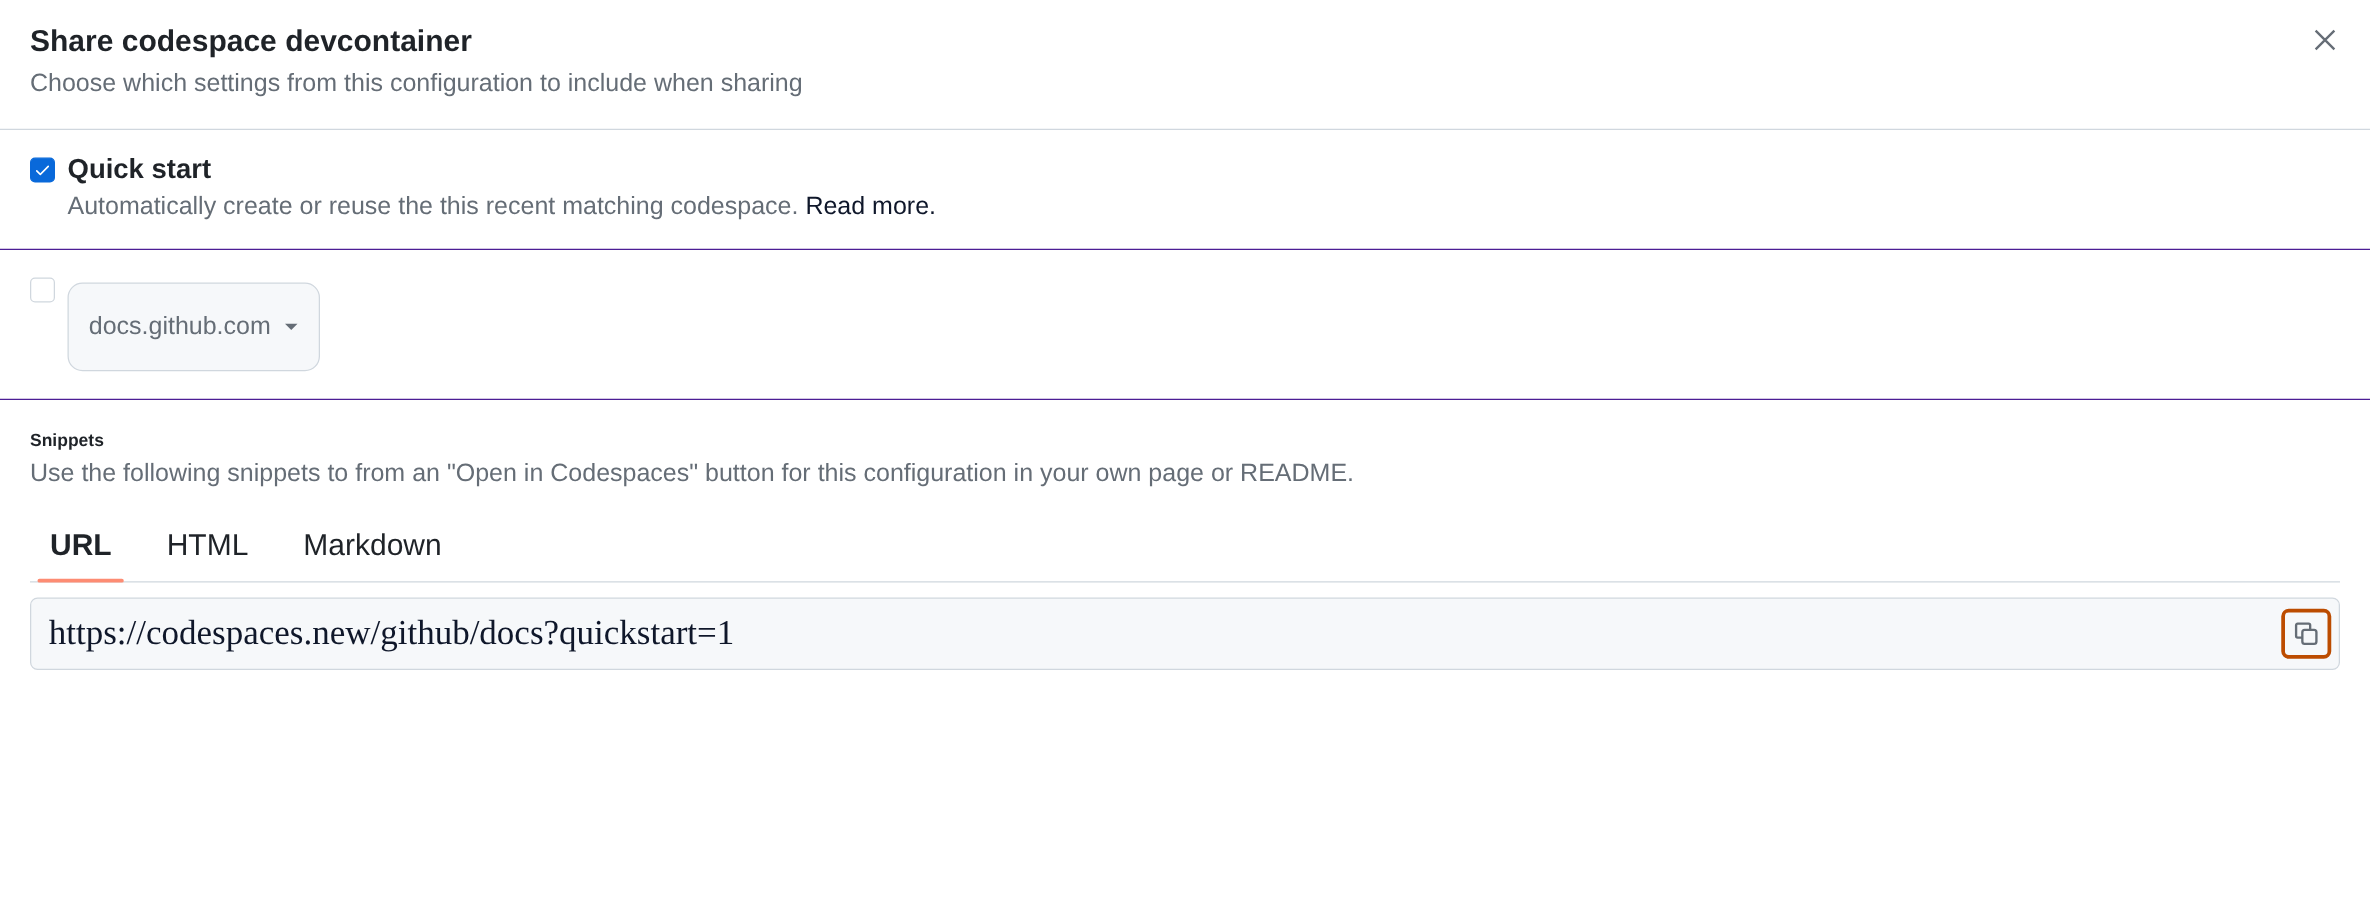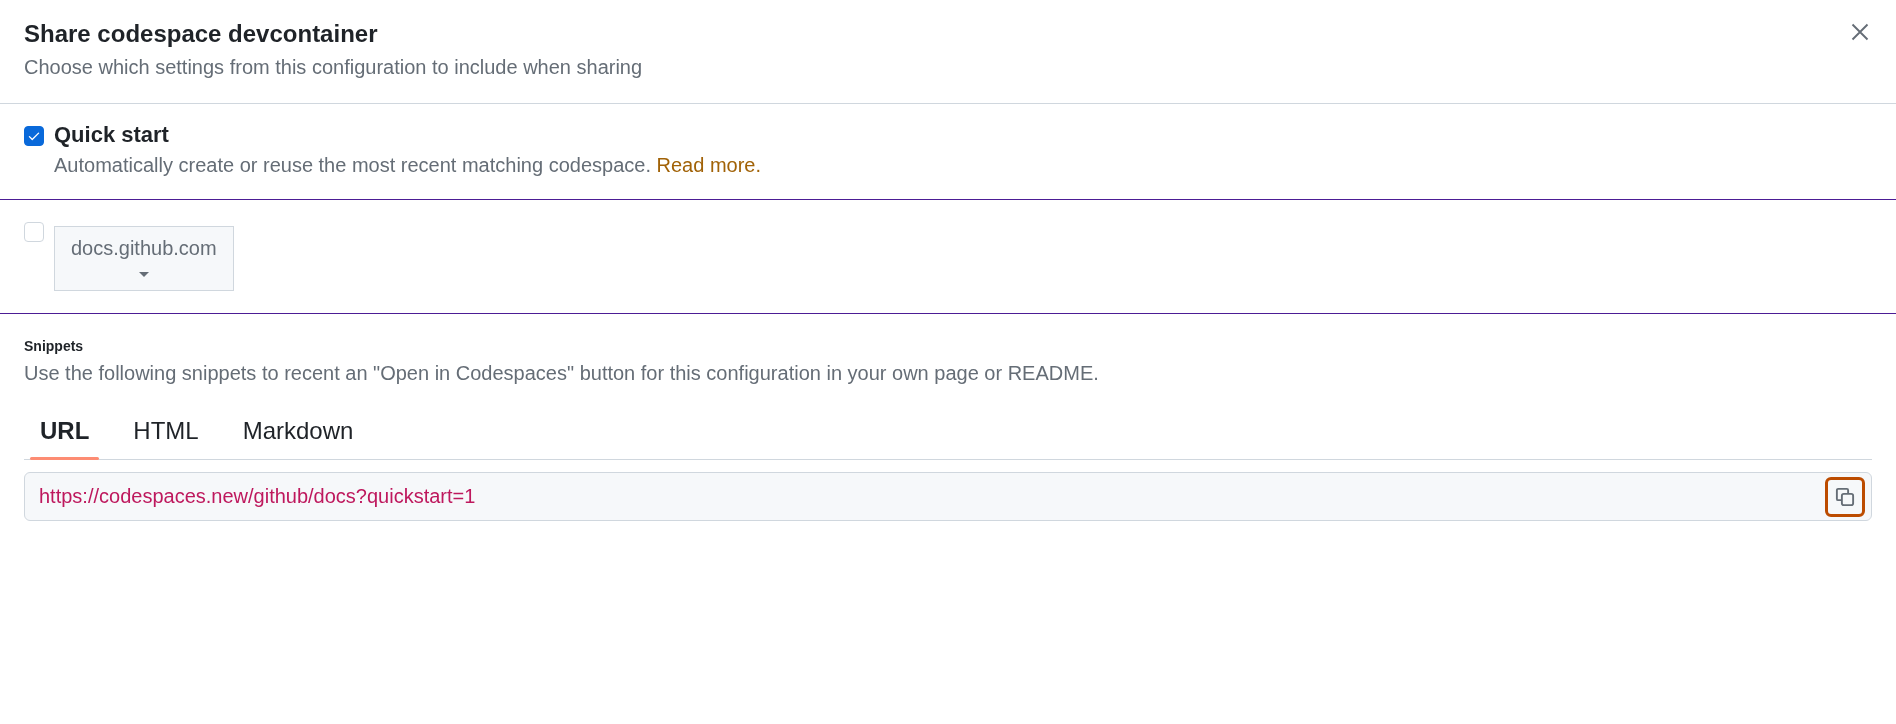--- a/index.html
+++ b/index.html
@@ -84,40 +84,39 @@
       font-size: 22px;
       font-weight: 600;
       color: #1f2328;
       margin-bottom: 6px;
     }
     .option-desc {
       font-size: 20px;
       color: #656d76;
     }
     .link {
-      color: #a16207;
+      color: #0f172a;
       cursor: pointer;
     }
     .option-right {
       display: flex;
       align-items: center;
       padding-top: 8px;
     }
     .select-btn {
       background: #f6f8fa;
       border: 1px solid #d0d7de;
-      border-radius: 0;
-      padding: 10px 16px;
+      border-radius: 12px;
+      padding: 23px 16px;
       font-size: 20px;
       color: #656d76;
       cursor: pointer;
       display: flex;
       align-items: center;
       gap: 10px;
-      flex-direction: column;
     }
     .select-btn svg {
       width: 12px;
       height: 10px;
       fill: #656d76;
     }
     .snippets {
       padding: 24px 24px 0 24px;
     }
     .snippets-title {
@@ -162,23 +161,23 @@
       background: #f6f8fa;
       border: 1px solid #d0d7de;
       border-radius: 6px;
       padding: 12px 14px;
       display: flex;
       align-items: center;
       justify-content: space-between;
       position: relative;
     }
     .snippet-text {
-      font-size: 20px;
-      color: #be185d;
-      font-family: Liberation Sans, sans-serif;
+      font-size: 28px;
+      color: #0f172a;
+      font-family: Liberation Serif, serif;
     }
     .copy-btn {
       width: 40px;
       height: 40px;
       display: flex;
       align-items: center;
       justify-content: center;
       cursor: pointer;
       border: 3px solid #bc4c00;
       border-radius: 6px;
@@ -210,40 +209,40 @@
 
   <div class="option-row">
     <div class="checkbox checked">
       <svg viewBox="0 0 16 16">
         <path d="M13.78 4.22a.75.75 0 0 1 0 1.06l-7.25 7.25a.75.75 0 0 1-1.06 0L2.22 9.28a.75.75 0 0 1 1.06-1.06L6 10.94l6.72-6.72a.75.75 0 0 1 1.06 0Z"></path>
       </svg>
     </div>
     <div class="option-body">
       <div class="option-title">Quick start</div>
       <div class="option-desc">
-        <span>Automatically create or reuse the most recent matching codespace. </span><span class="link">Read more.</span>
+        <span>Automatically create or reuse the this recent matching codespace. </span><span class="link">Read more.</span>
       </div>
     </div>
   </div>
 
   <div class="option-row">
     <div class="checkbox"></div>
     <div class="option-right">
       <div class="select-btn">
         <span>docs.github.com</span>
         <svg viewBox="0 0 12 8">
           <path d="M1 1 L6 6 L11 1 Z"></path>
         </svg>
       </div>
     </div>
   </div>
 
   <div class="snippets">
     <div class="snippets-title">Snippets</div>
-    <div class="snippets-desc">Use the following snippets to recent an "Open in Codespaces" button for this configuration in your own page or README.</div>
+    <div class="snippets-desc">Use the following snippets to from an "Open in Codespaces" button for this configuration in your own page or README.</div>
 
     <div class="tabs">
       <div class="tab active">URL</div>
       <div class="tab">HTML</div>
       <div class="tab">Markdown</div>
     </div>
 
     <div class="snippet-box">
       <div class="snippet-text">https://codespaces.new/github/docs?quickstart=1</div>
       <div class="copy-btn">

